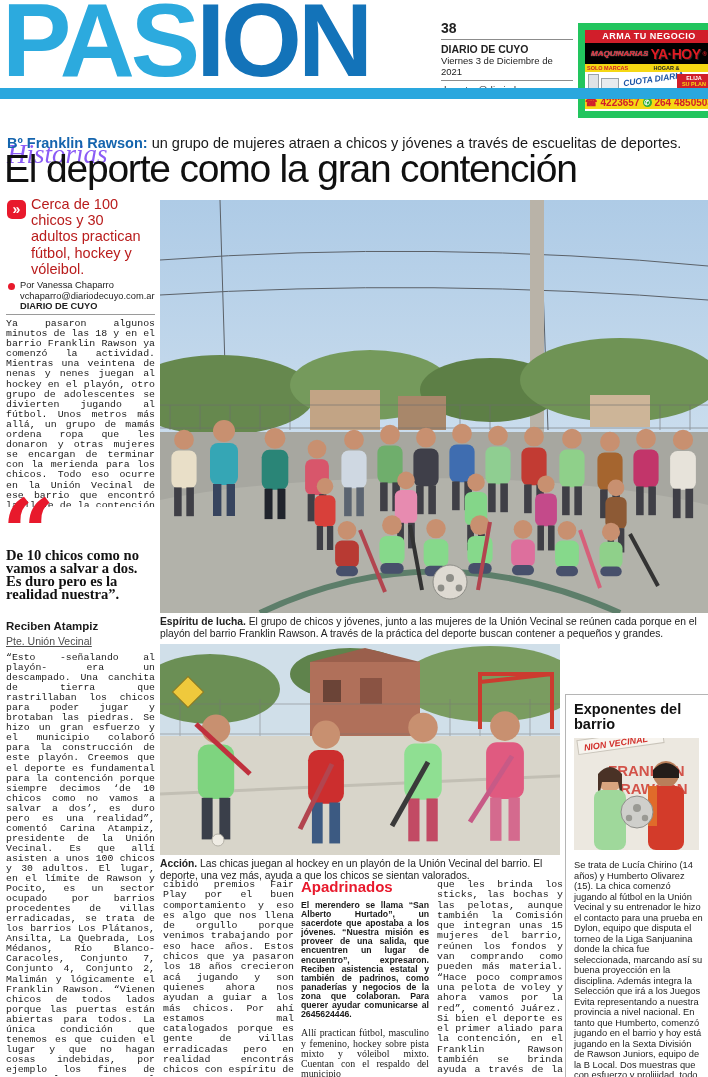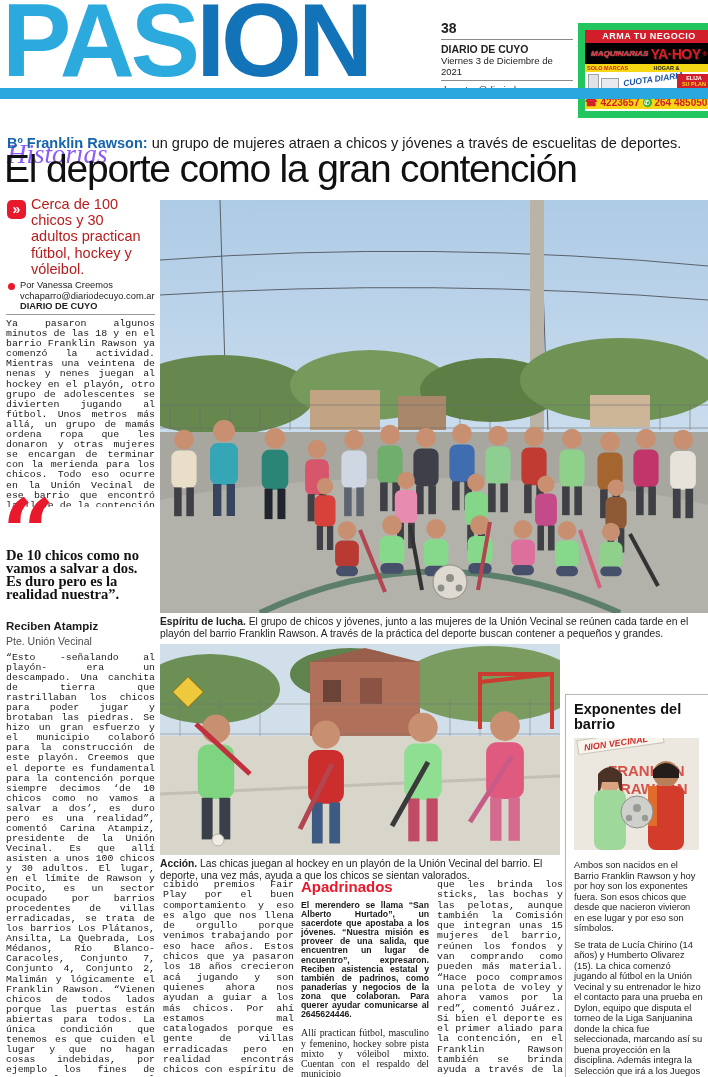--- a/index.html
+++ b/index.html
@@ -43,21 +43,21 @@
   #lead-icon{left:7px;top:200px;width:19px;height:19px;background:#e8192c;border-radius:5px;color:#fff;font-size:14px;font-weight:700;text-align:center;line-height:18px;}
   #lead-text{left:31px;top:196px;width:123px;font-size:14.5px;line-height:1.12;color:#b91c1c;}
   #byline-dot{left:8px;top:283px;width:7px;height:7px;border-radius:50%;background:#e8192c;}
   #byline{left:20px;top:280px;width:135px;font-size:9.3px;line-height:1.13;color:#222;}
   #byline .org{font-weight:700;}
   #rail-rule{left:6px;top:314px;width:149px;border-top:1px solid #9a9a9a;}
   #col1-p1{left:6px;top:319px;width:149px;height:188px;font-size:9.9px;line-height:10.1px;overflow:hidden;}
   #quote-mark{left:2px;top:487px;width:110px;height:62px;overflow:hidden;color:#e8192c;font-family:"DejaVu Serif",serif;font-size:92px;line-height:1;font-weight:700;}
   #quote-text{left:6px;top:549px;width:149px;font-family:"Liberation Serif",serif;font-weight:700;font-size:14.6px;line-height:12.9px;color:#111;}
   #quote-name{left:6px;top:620px;font-size:11.5px;font-weight:700;}
-  #quote-title{left:6px;top:635px;font-size:10.5px;color:#4d4d4d;}
+  #quote-title{left:6px;top:635px;font-size:10.5px;color:#4d4d4d;text-decoration:underline;}
   #col1-p2{left:6px;top:653px;width:149px;height:423px;font-size:9.8px;line-height:10.05px;overflow:hidden;}
   
   #photo1{left:160px;top:200px;width:548px;height:413px;overflow:hidden;background:#bcd4e8;}
   #caption1{left:160px;top:616px;width:546px;font-size:10.3px;line-height:1.18;color:#222;}
   #photo2{left:160px;top:644px;width:400px;height:211px;overflow:hidden;background:#d8d5cb;}
   #caption2{left:160px;top:858px;width:396px;font-size:10.3px;line-height:1.18;color:#222;}
   
   #sidebar{left:565px;top:649px;width:146px;height:427px;border:1px solid #b5b5b5;box-sizing:border-box;padding:7px 7px 4px 8px;overflow:hidden;margin-top:45px;}
   #sidebar h3{margin:0;font-size:14.5px;line-height:1.05;color:#111;}
   #sidebar .photo{margin-top:6px;}
@@ -135,21 +135,21 @@
 
 <div class="abs" id="historias">Historias</div>
 <div class="abs" id="kicker"><b>Bº Franklin Rawson:</b><span> un grupo de mujeres atraen a chicos y jóvenes a través de escuelitas de deportes.</span></div>
 <div class="abs" id="headline">El deporte como la gran contención</div>
 
 <div class="abs" id="lead-icon">»</div>
 <div class="abs" id="lead-text">Cerca de 100 chicos y 30 adultos practican fútbol, hockey y vóleibol.</div>
 
 <div class="abs" id="byline-dot"></div>
 <div class="abs" id="byline">
-  <div>Por Vanessa Creemos</div>
+  <div>Por Vanessa Chaparro</div>
   <div>vchaparro@diariodecuyo.com.ar</div>
   <div class="org">DIARIO DE CUYO</div>
 </div>
 <div class="abs" id="rail-rule"></div>
 
 <div class="abs serif just" id="col1-p1">Ya pasaron algunos minutos de las 18 y en el barrio Franklin Rawson ya comenzó la actividad. Mientras una veintena de nenas y nenes juegan al hockey en el playón, otro grupo de adolescentes se divierten jugando al fútbol. Unos metros más allá, un grupo de mamás ordena ropa que les donaron y otras mujeres se encargan de terminar con la merienda para los chicos. Todo eso ocurre en la Unión Vecinal de ese barrio que encontró la llave de la contención en las escuelitas de deportes, con las que atraen a pequeños y grandes con el único fin de sacarlos de la calle.</div>
 
 <div class="abs" id="quote-mark">“</div>
 <div class="abs" id="quote-text">De 10 chicos como no vamos a salvar a dos. Es duro pero es la realidad nuestra”.</div>
 <div class="abs" id="quote-name">Reciben Atampiz</div>
@@ -224,21 +224,21 @@
       <line x1="470" y1="334" x2="498" y2="386" stroke="#333"></line>
     </g>
     <g>
       <circle cx="290" cy="382" r="17" fill="#dedad2" stroke="#8e8e88"></circle>
       <circle cx="290" cy="378" r="4" fill="#8e8e88"></circle>
       <circle cx="281" cy="388" r="3.4" fill="#8e8e88"></circle>
       <circle cx="299" cy="388" r="3.4" fill="#8e8e88"></circle>
     </g>
   </svg>
 </div>
-<div class="abs" id="caption1"><b>Espíritu de lucha.</b><span> El grupo de chicos y jóvenes, junto a las mujeres de la Unión Vecinal se reúnen cada tarde en el playón del barrio Franklin Rawson. A través de la práctica del deporte buscan contener a pequeños y grandes.</span></div>
+<div class="abs" id="caption1"><b>Espíritu de lucha.</b><span> El grupo de chicos y jóvenes, junto a las mujeres de la Unión Vecinal se reúnen cada porque en el playón del barrio Franklin Rawson. A través de la práctica del deporte buscan contener a pequeños y grandes.</span></div>
 
 <div class="abs" id="photo2">
   <svg width="400" height="211" viewBox="0 0 400 211">
     <rect width="400" height="211" fill="#d0dfe9"></rect>
     <g>
       <ellipse cx="50" cy="45" rx="70" ry="35" fill="#6b8f55"></ellipse>
       <ellipse cx="330" cy="40" rx="90" ry="38" fill="#7a9c60"></ellipse>
       <ellipse cx="190" cy="30" rx="60" ry="26" fill="#5f834c"></ellipse>
     </g>
     <g>
@@ -300,21 +300,20 @@
       </g>
       <g>
         <rect x="48" y="66" width="30" height="10" rx="5" fill="#d9a47f"></rect>
         <circle cx="63" cy="74" r="16" fill="#cfcfcb" stroke="#8f8f8a"></circle>
         <circle cx="63" cy="70" r="4" fill="#9a9a94"></circle>
         <circle cx="55" cy="80" r="3.2" fill="#9a9a94"></circle>
         <circle cx="71" cy="80" r="3.2" fill="#9a9a94"></circle>
       </g>
     </svg>
   </div>
-  <p>Ambos son nacidos en el Barrio Franklin Rawson y hoy por hoy son los exponentes fuera. Son esos chicos que desde que nacieron vivieron en ese lugar y por eso son símbolos.</p>
   <p>Se trata de Lucía Chirino (14 años) y Humberto Olivarez (15). La chica comenzó jugando al fútbol en la Unión Vecinal y su entrenador le hizo el contacto para una prueba en Dylon, equipo que disputa el torneo de la Liga Sanjuanina donde la chica fue seleccionada, marcando así su buena proyección en la disciplina. Además integra la Selección que irá a los Juegos Evita representando a nuestra provincia a nivel nacional. En tanto que Humberto, comenzó jugando en el barrio y hoy está jugando en la Sexta División de Rawson Juniors, equipo de la B Local. Dos muestras que con esfuerzo y prolijidad, todo es posible dentro del ámbito deportivo y la vida misma también.</p>
 </div>
 
 <div class="abs serif just bodycol" id="col2">cibido premios Fair Play por el buen comportamiento y eso es algo que nos llena de orgullo porque venimos trabajando por eso hace años. Estos chicos que ya pasaron los 18 años crecieron acá jugando y son quienes ahora nos ayudan a guiar a los más chicos. Por ahí estamos mal catalogados porque es gente de villas erradicadas pero en realidad encontrás chicos con espíritu de salida”, comentó Atampiz quien agregó que son los mismos jóvenes quienes se encargan de mantener el lugar, ya sea pintando los pilares o arreglar la tela que delimita el lugar.</div>
 
 <div class="abs" id="col3">
   <h3>Apadrinados</h3>
   <div class="boldtxt">El merendero se llama “San Alberto Hurtado”, un sacerdote que apostaba a los jóvenes. “Nuestra misión es proveer de una salida, que encuentren un lugar de encuentro”, expresaron. Reciben asistencia estatal y también de padrinos, como panaderías y negocios de la zona que colaboran. Para querer ayudar comunicarse al 2645624446.</div>
   <div class="regtxt">Allí practican fútbol, masculino y femenino, hockey sobre pista mixto y vóleibol mixto. Cuentan con el respaldo del municipio</div>
 </div>

